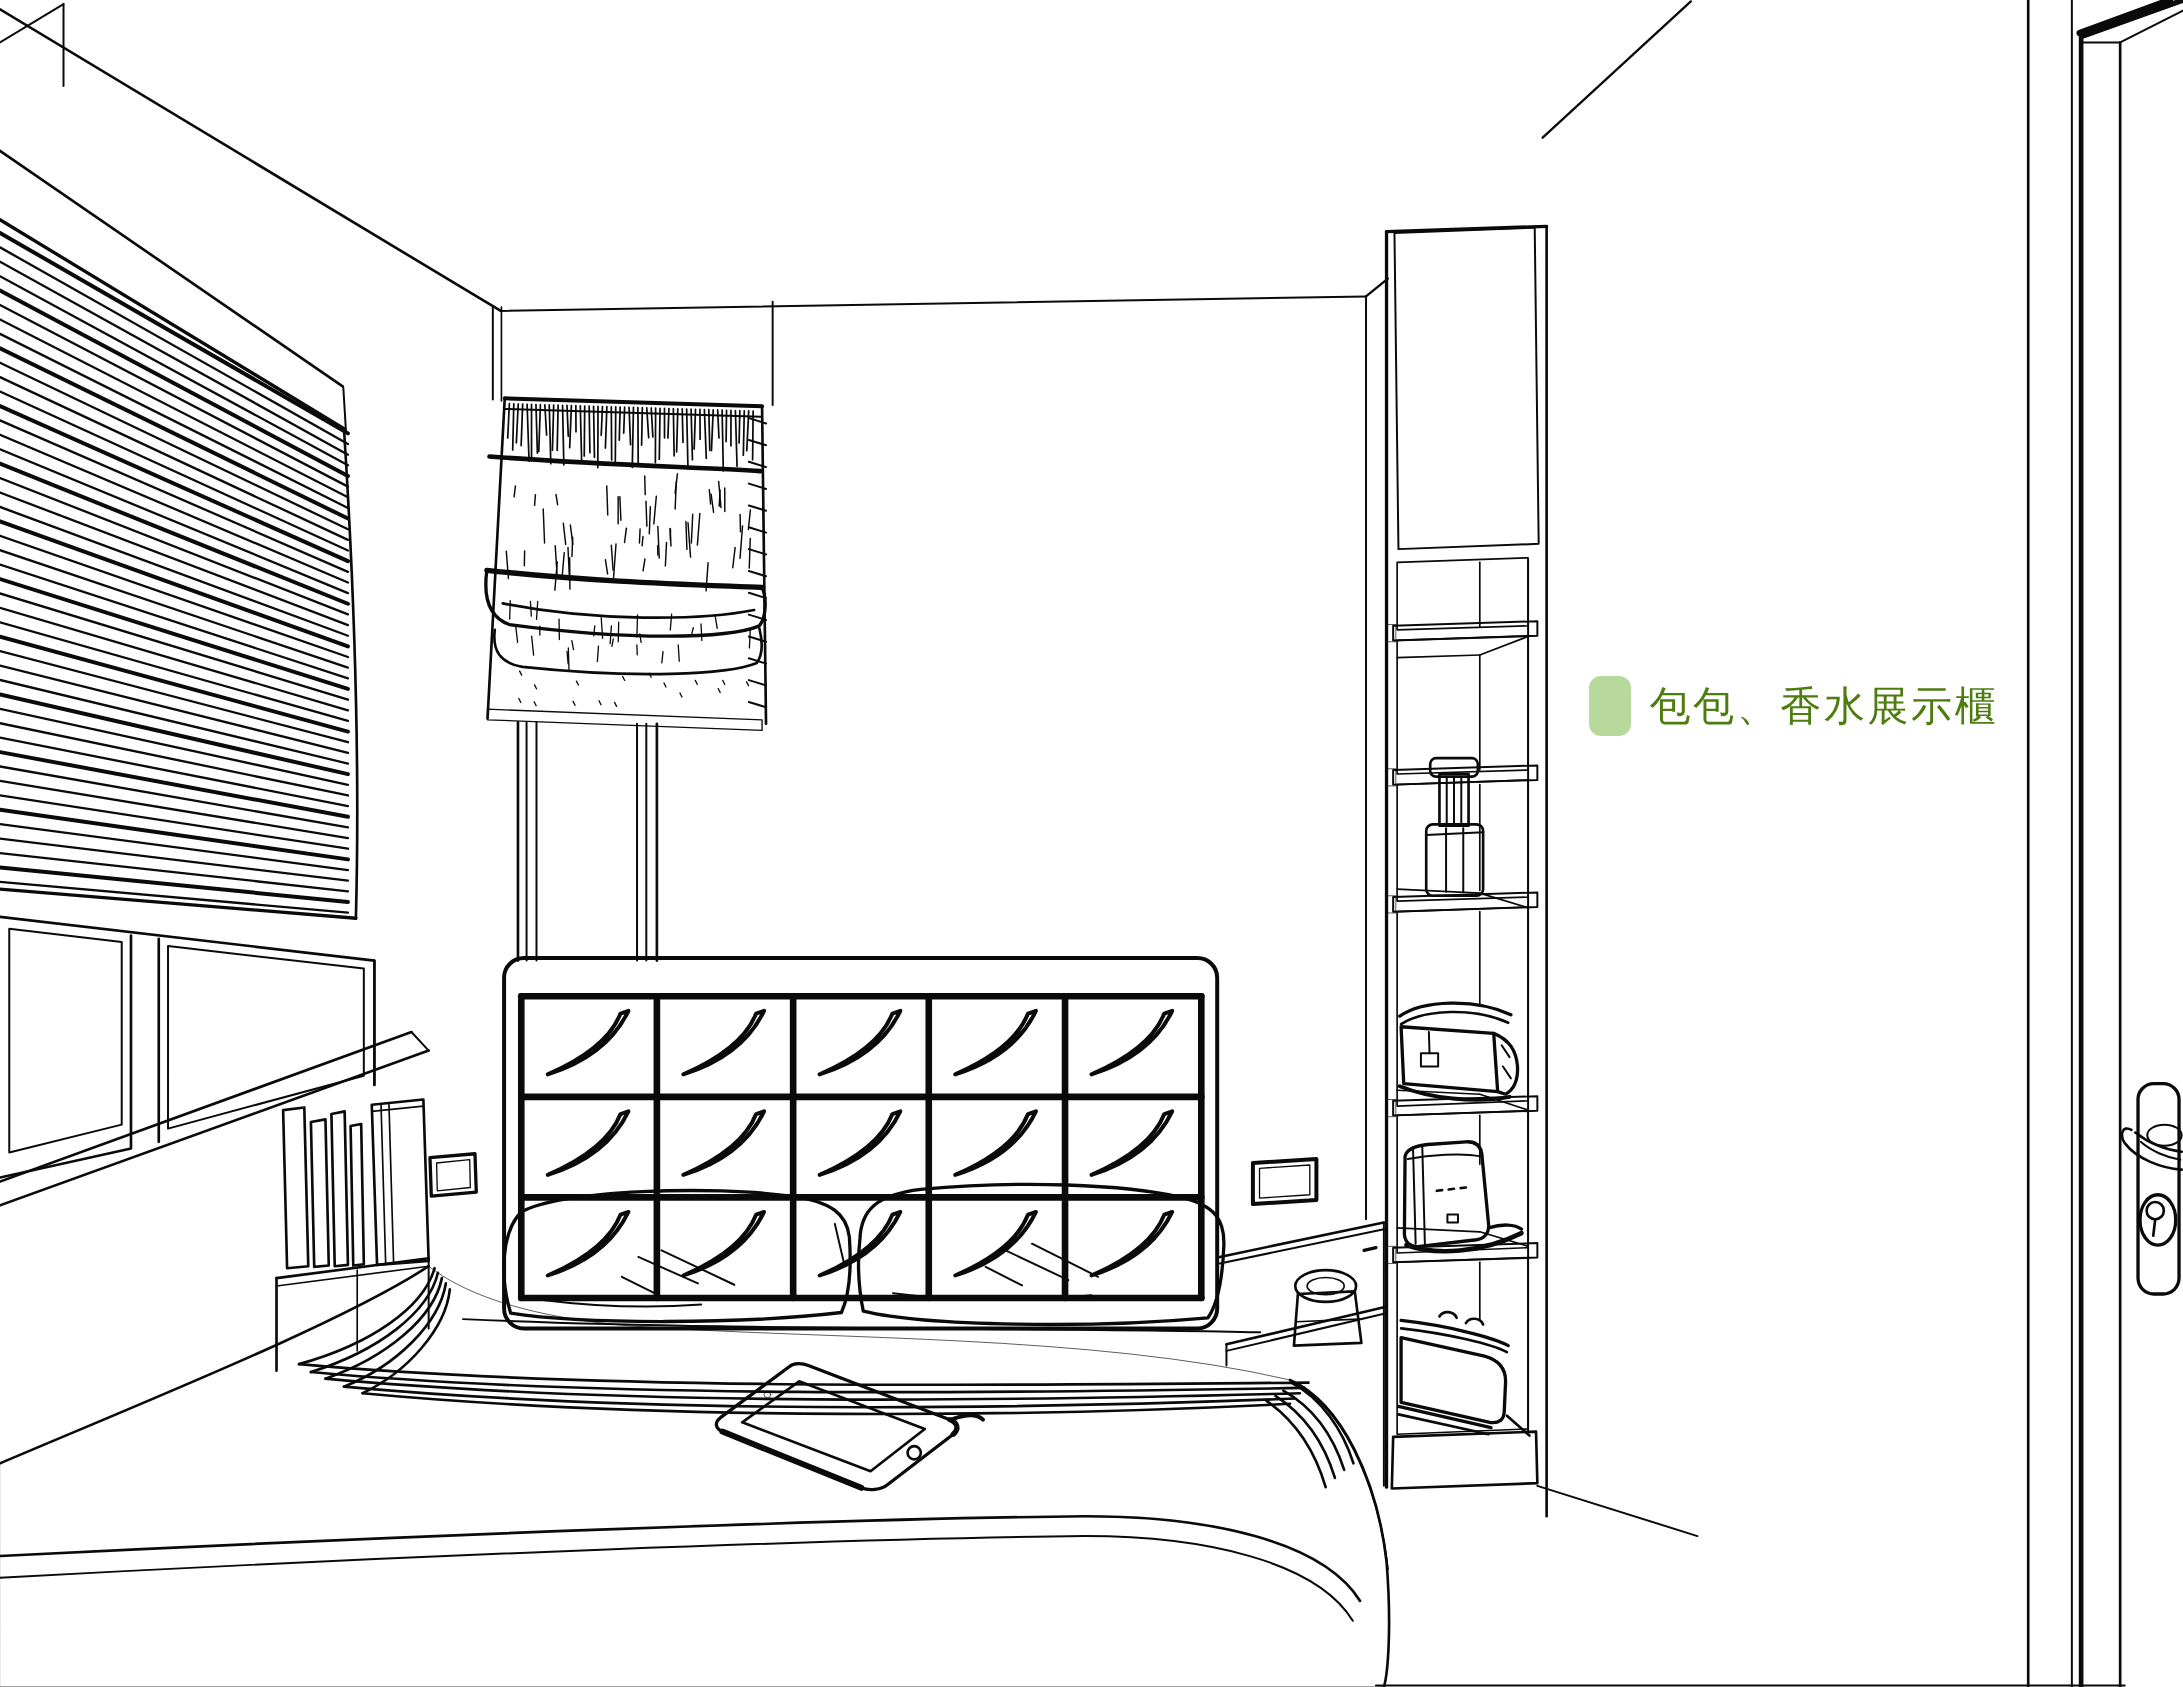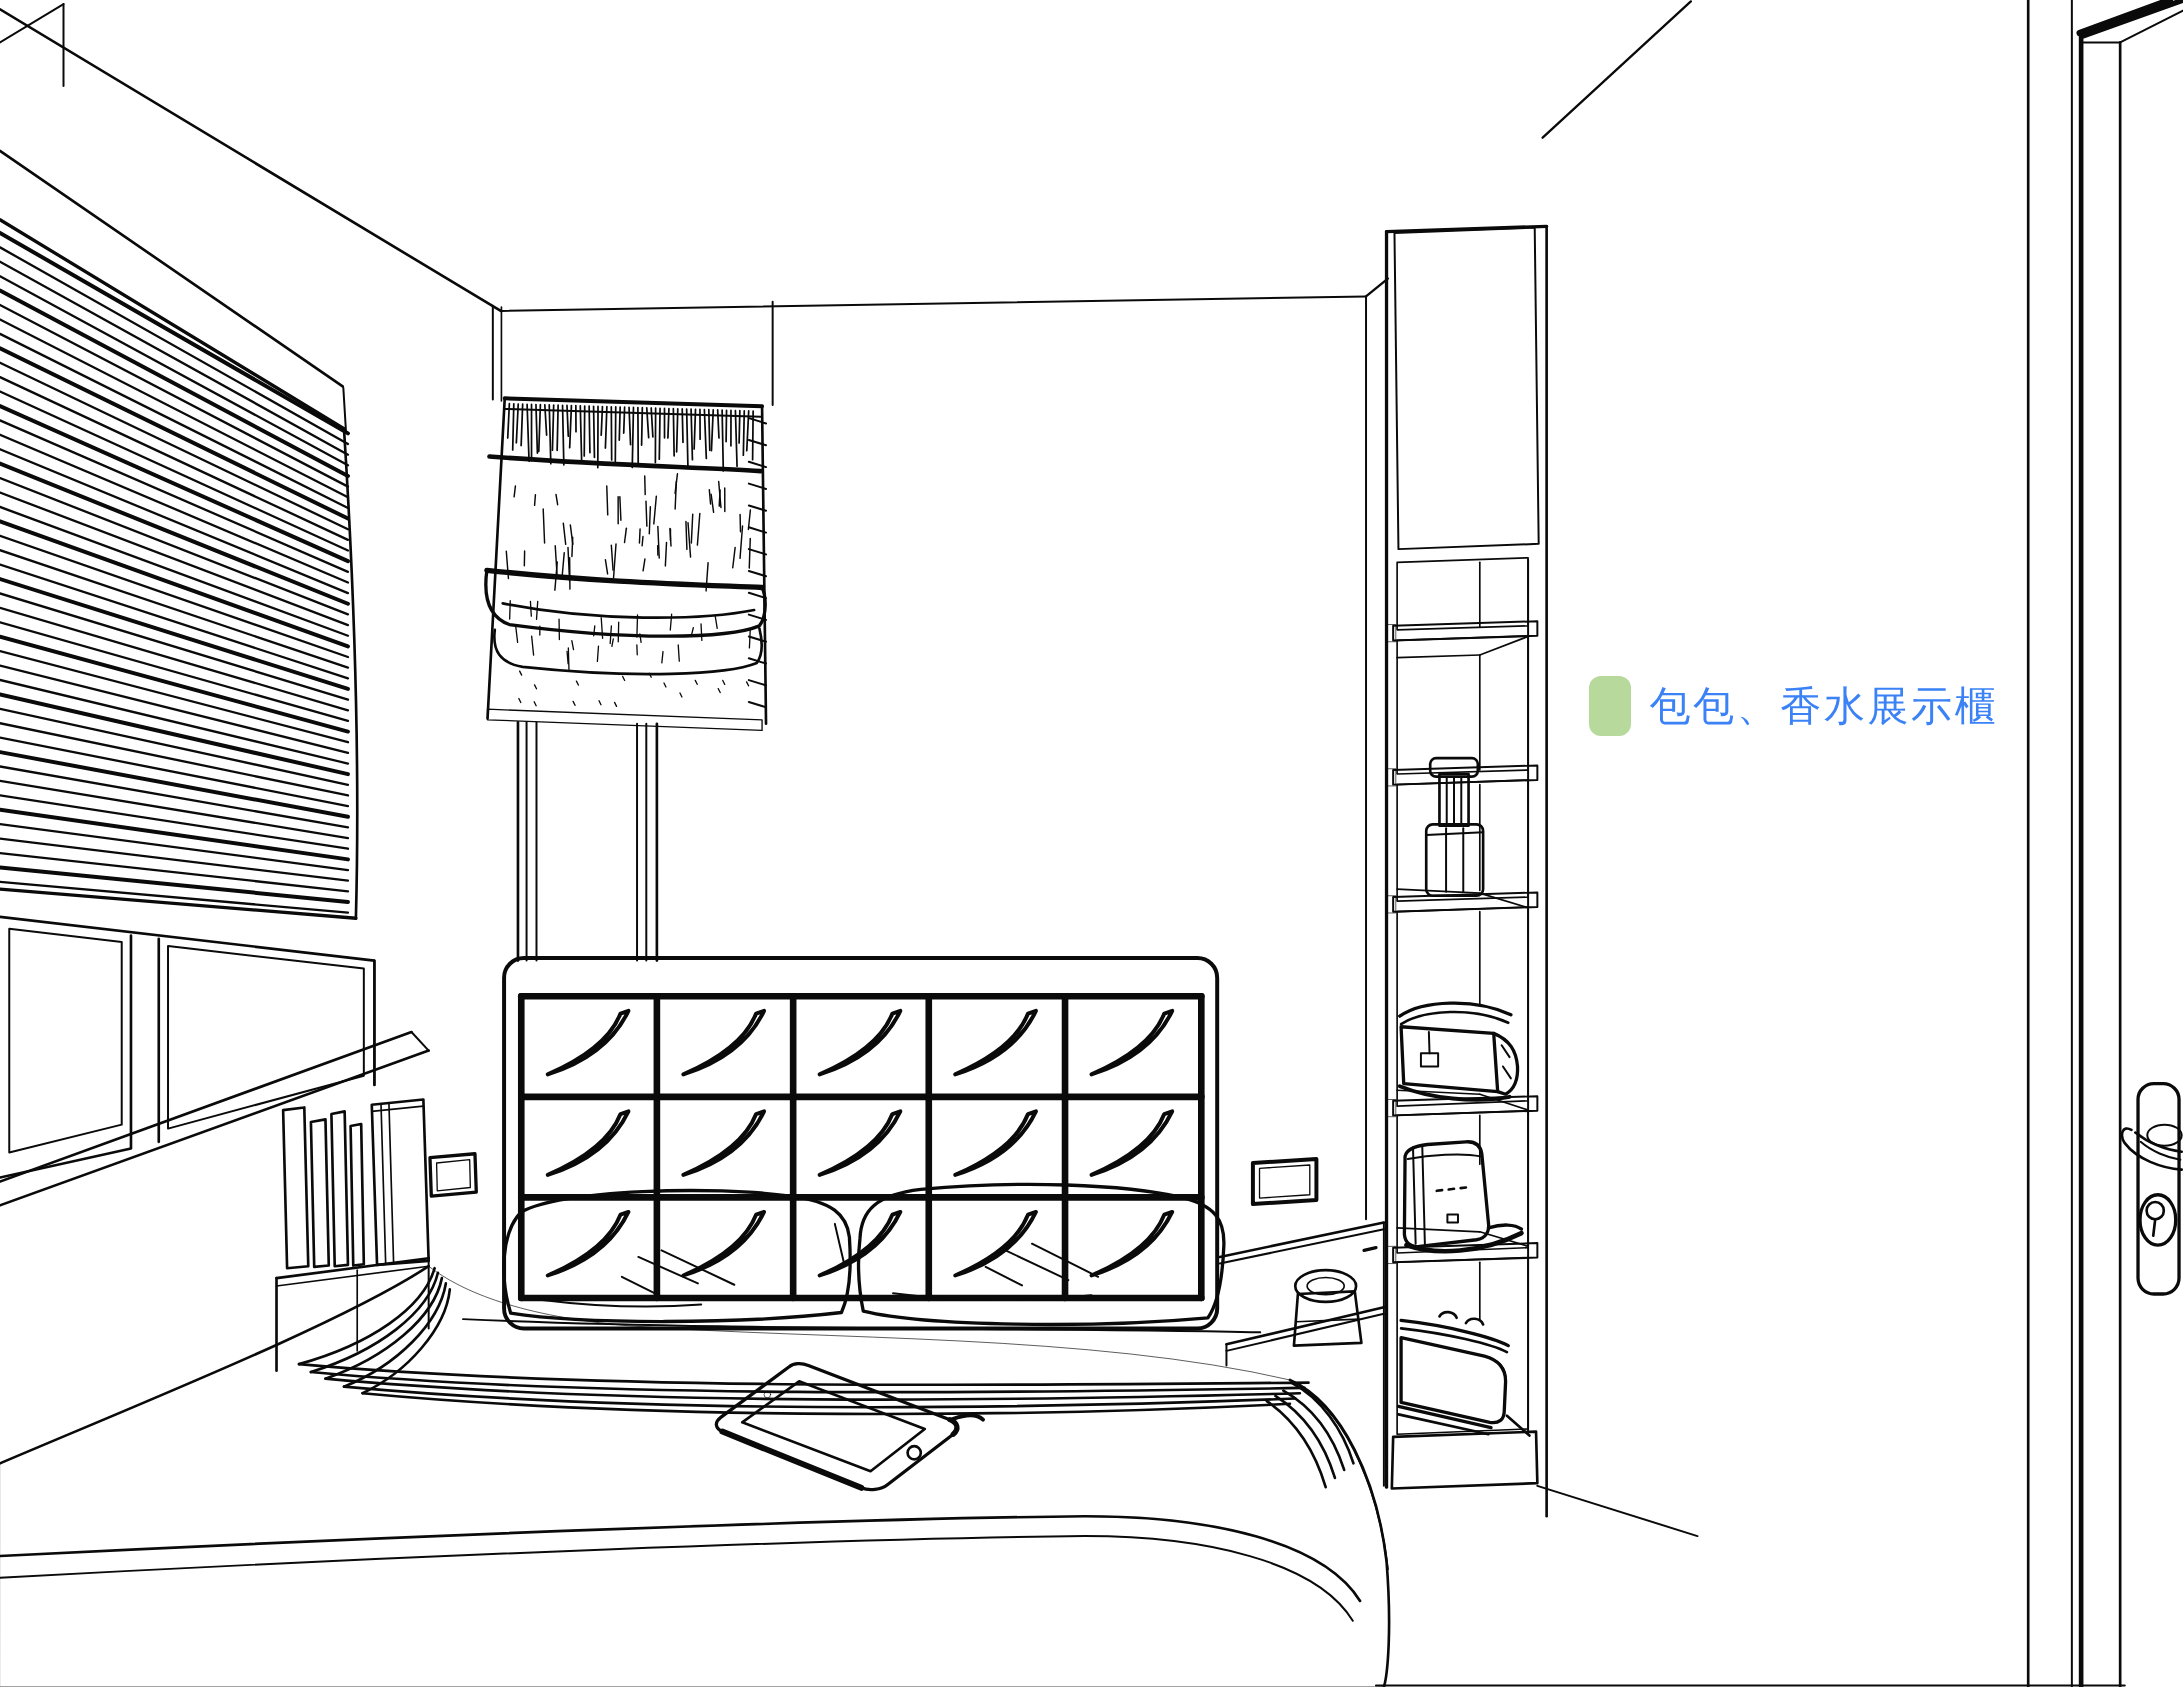--- a/index.html
+++ b/index.html
@@ -2,21 +2,21 @@
 <html style="--green: #b4d794; --swatch: #b7d99b; --itemline: #3c5a28;font-size:10.6px"><head>
 <meta charset="utf-8">
 <style>
   html,body{margin:0;padding:0;background:#fff;}
   body{width:2183px;height:1687px;position:relative;overflow:hidden;
        font-family:"Liberation Sans","DejaVu Sans",sans-serif;}
   svg{position:absolute;left:0;top:0;}
   svg *{stroke:#0a0a0a;fill:none;stroke-linecap:round;stroke-linejoin:round;}
   .legend{position:absolute;left:1589px;top:676px;display:flex;align-items:center;gap:18.5px;}
   .swatch{width:42px;height:60px;border-radius:12px;background:var(--swatch,#b7d99b);display:inline-block;}
-  .legend-label{font-size:41px;color:#3b82f6;letter-spacing:2.6px;white-space:nowrap;}
+  .legend-label{font-size:41px;color:#4d7c0f;letter-spacing:2.6px;white-space:nowrap;}
 </style>
 </head>
 <body>
 
 <svg viewBox="0 0 3300 2550" width="2183" height="1687">
   <defs>
     <g id="swoosh">
       <path d="M152,12 C132,54 94,88 30,108 C90,82 126,52 140,16 Z" stroke-width="6"></path>
     </g>
   </defs>

